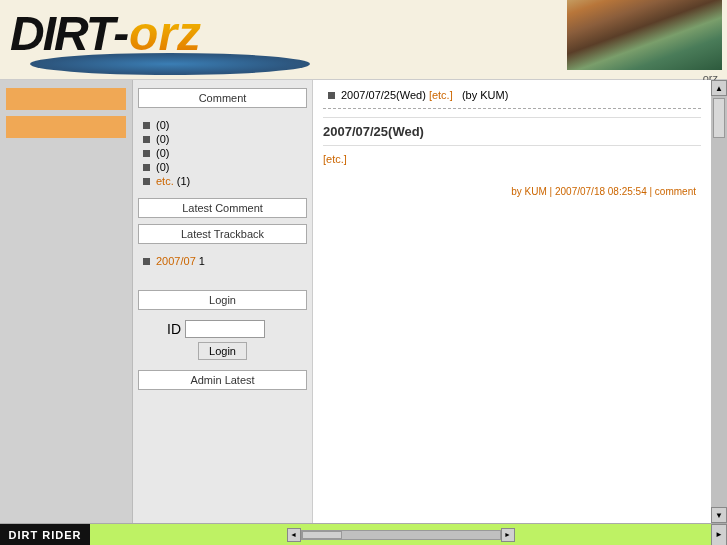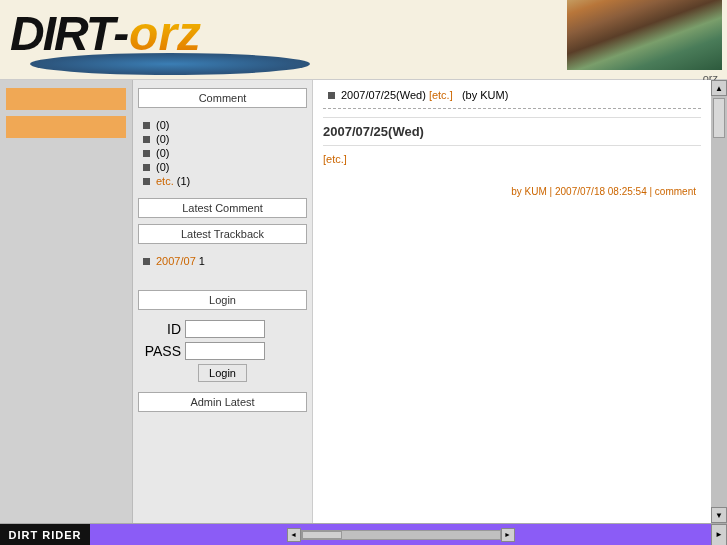--- a/index.html
+++ b/index.html
@@ -329,21 +329,21 @@
       left: 2px;
       right: 2px;
       height: 40px;
       background: #d8d8d8;
       border: 1px solid #999;
     }
 
     
     .bottom-bar {
       height: 22px;
-      background: #8b5cf6;
+      background: #bef264;
       display: flex;
       align-items: center;
       border-top: 1px solid #aaa;
     }
     .bottom-logo {
       width: 90px;
       height: 22px;
       background: #111;
       display: flex;
       align-items: center;
@@ -463,24 +463,20 @@
           </li>
         </ul>
       </div>
 
       <div class="login-section">
         <button class="panel-btn">Login</button>
         <div class="login-form">
           <div class="login-row">
             <label>ID</label>
             <input type="text" style="">
-          </div>
-          <div class="login-row">
-            <label>PASS</label>
-            <input type="password" style="">
           </div>
           <div class="login-submit-row">
             <input type="submit" value="Login" style="">
           </div>
         </div>
         <button class="panel-btn">Admin Latest</button>
       </div>
 
     </div>
 

